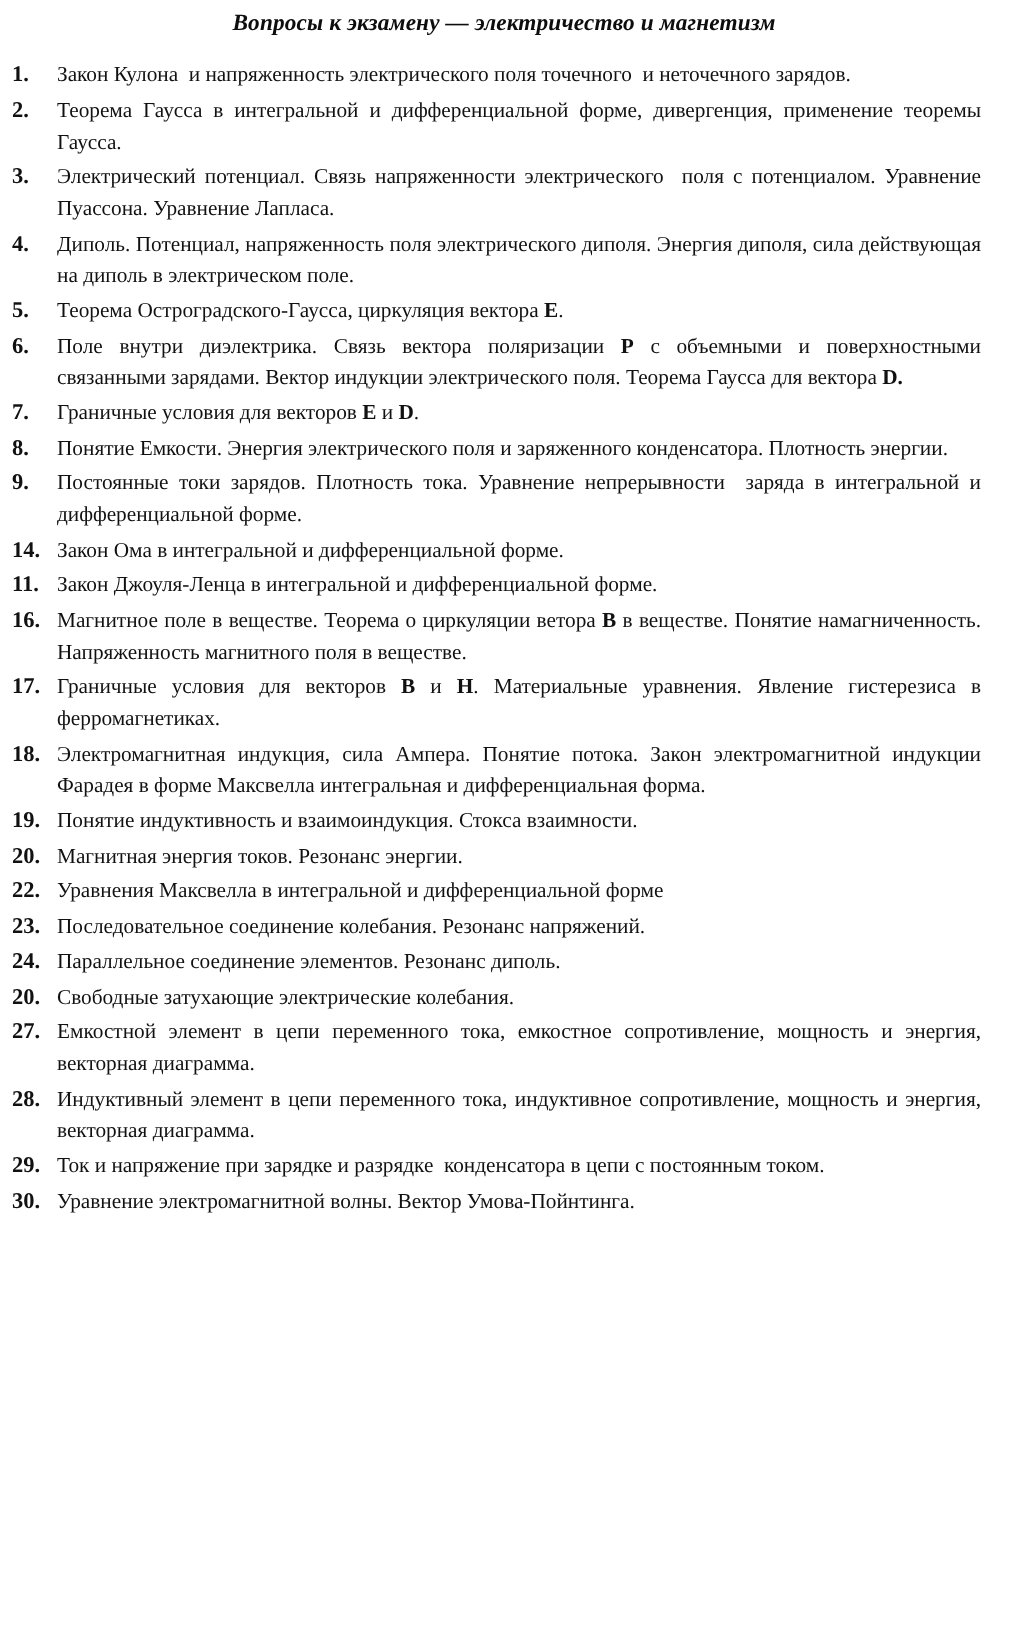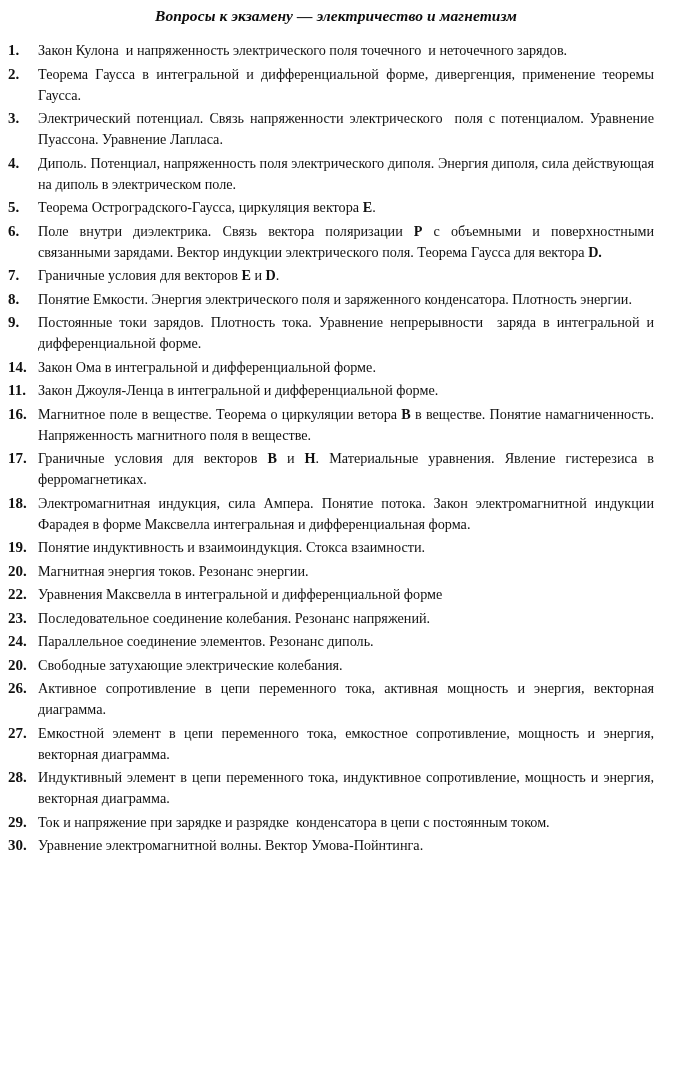--- a/index.html
+++ b/index.html
@@ -89,20 +89,19 @@
       <li class="qitem"><span class="qnum">11.</span><span class="qtext">Закон Джоуля-Ленца в интегральной и дифференциальной форме.</span></li>
       <li class="qitem"><span class="qnum">16.</span><span class="qtext">Магнитное поле в веществе. Теорема о циркуляции ветора <b>B</b> в веществе. Понятие намагниченность. Напряженность магнитного поля в веществе.</span></li>
       <li class="qitem"><span class="qnum">17.</span><span class="qtext">Граничные условия для векторов <b>B</b> и <b>H</b>. Материальные уравнения. Явление гистерезиса в ферромагнетиках.</span></li>
       <li class="qitem"><span class="qnum">18.</span><span class="qtext">Электромагнитная индукция, сила Ампера. Понятие потока. Закон электромагнитной индукции Фарадея в форме Максвелла интегральная и дифференциальная форма.</span></li>
       <li class="qitem"><span class="qnum">19.</span><span class="qtext">Понятие индуктивность и взаимоиндукция. Стокса взаимности.</span></li>
       <li class="qitem"><span class="qnum">20.</span><span class="qtext">Магнитная энергия токов. Резонанс энергии.</span></li>
       <li class="qitem"><span class="qnum">22.</span><span class="qtext">Уравнения Максвелла в интегральной и дифференциальной форме</span></li>
       <li class="qitem"><span class="qnum">23.</span><span class="qtext">Последовательное соединение колебания. Резонанс напряжений.</span></li>
       <li class="qitem"><span class="qnum">24.</span><span class="qtext">Параллельное соединение элементов. Резонанс диполь.</span></li>
       <li class="qitem"><span class="qnum">20.</span><span class="qtext">Свободные затухающие электрические колебания.</span></li>
-      <li class="qitem"><span class="qnum">26.</span><span class="qtext">Активное сопротивление в цепи переменного тока, активная мощность и энергия, векторная диаграмма.</span></li>
       <li class="qitem"><span class="qnum">27.</span><span class="qtext">Емкостной элемент в цепи переменного тока, емкостное сопротивление, мощность и энергия, векторная диаграмма.</span></li>
       <li class="qitem"><span class="qnum">28.</span><span class="qtext">Индуктивный элемент в цепи переменного тока, индуктивное сопротивление, мощность и энергия, векторная диаграмма.</span></li>
       <li class="qitem"><span class="qnum">29.</span><span class="qtext">Ток и напряжение при зарядке и разрядке  конденсатора в цепи с постоянным током.</span></li>
       <li class="qitem"><span class="qnum">30.</span><span class="qtext">Уравнение электромагнитной волны. Вектор Умова-Пойнтинга.</span></li>
     </ol>
 
 </div>
 
 </body></html>

